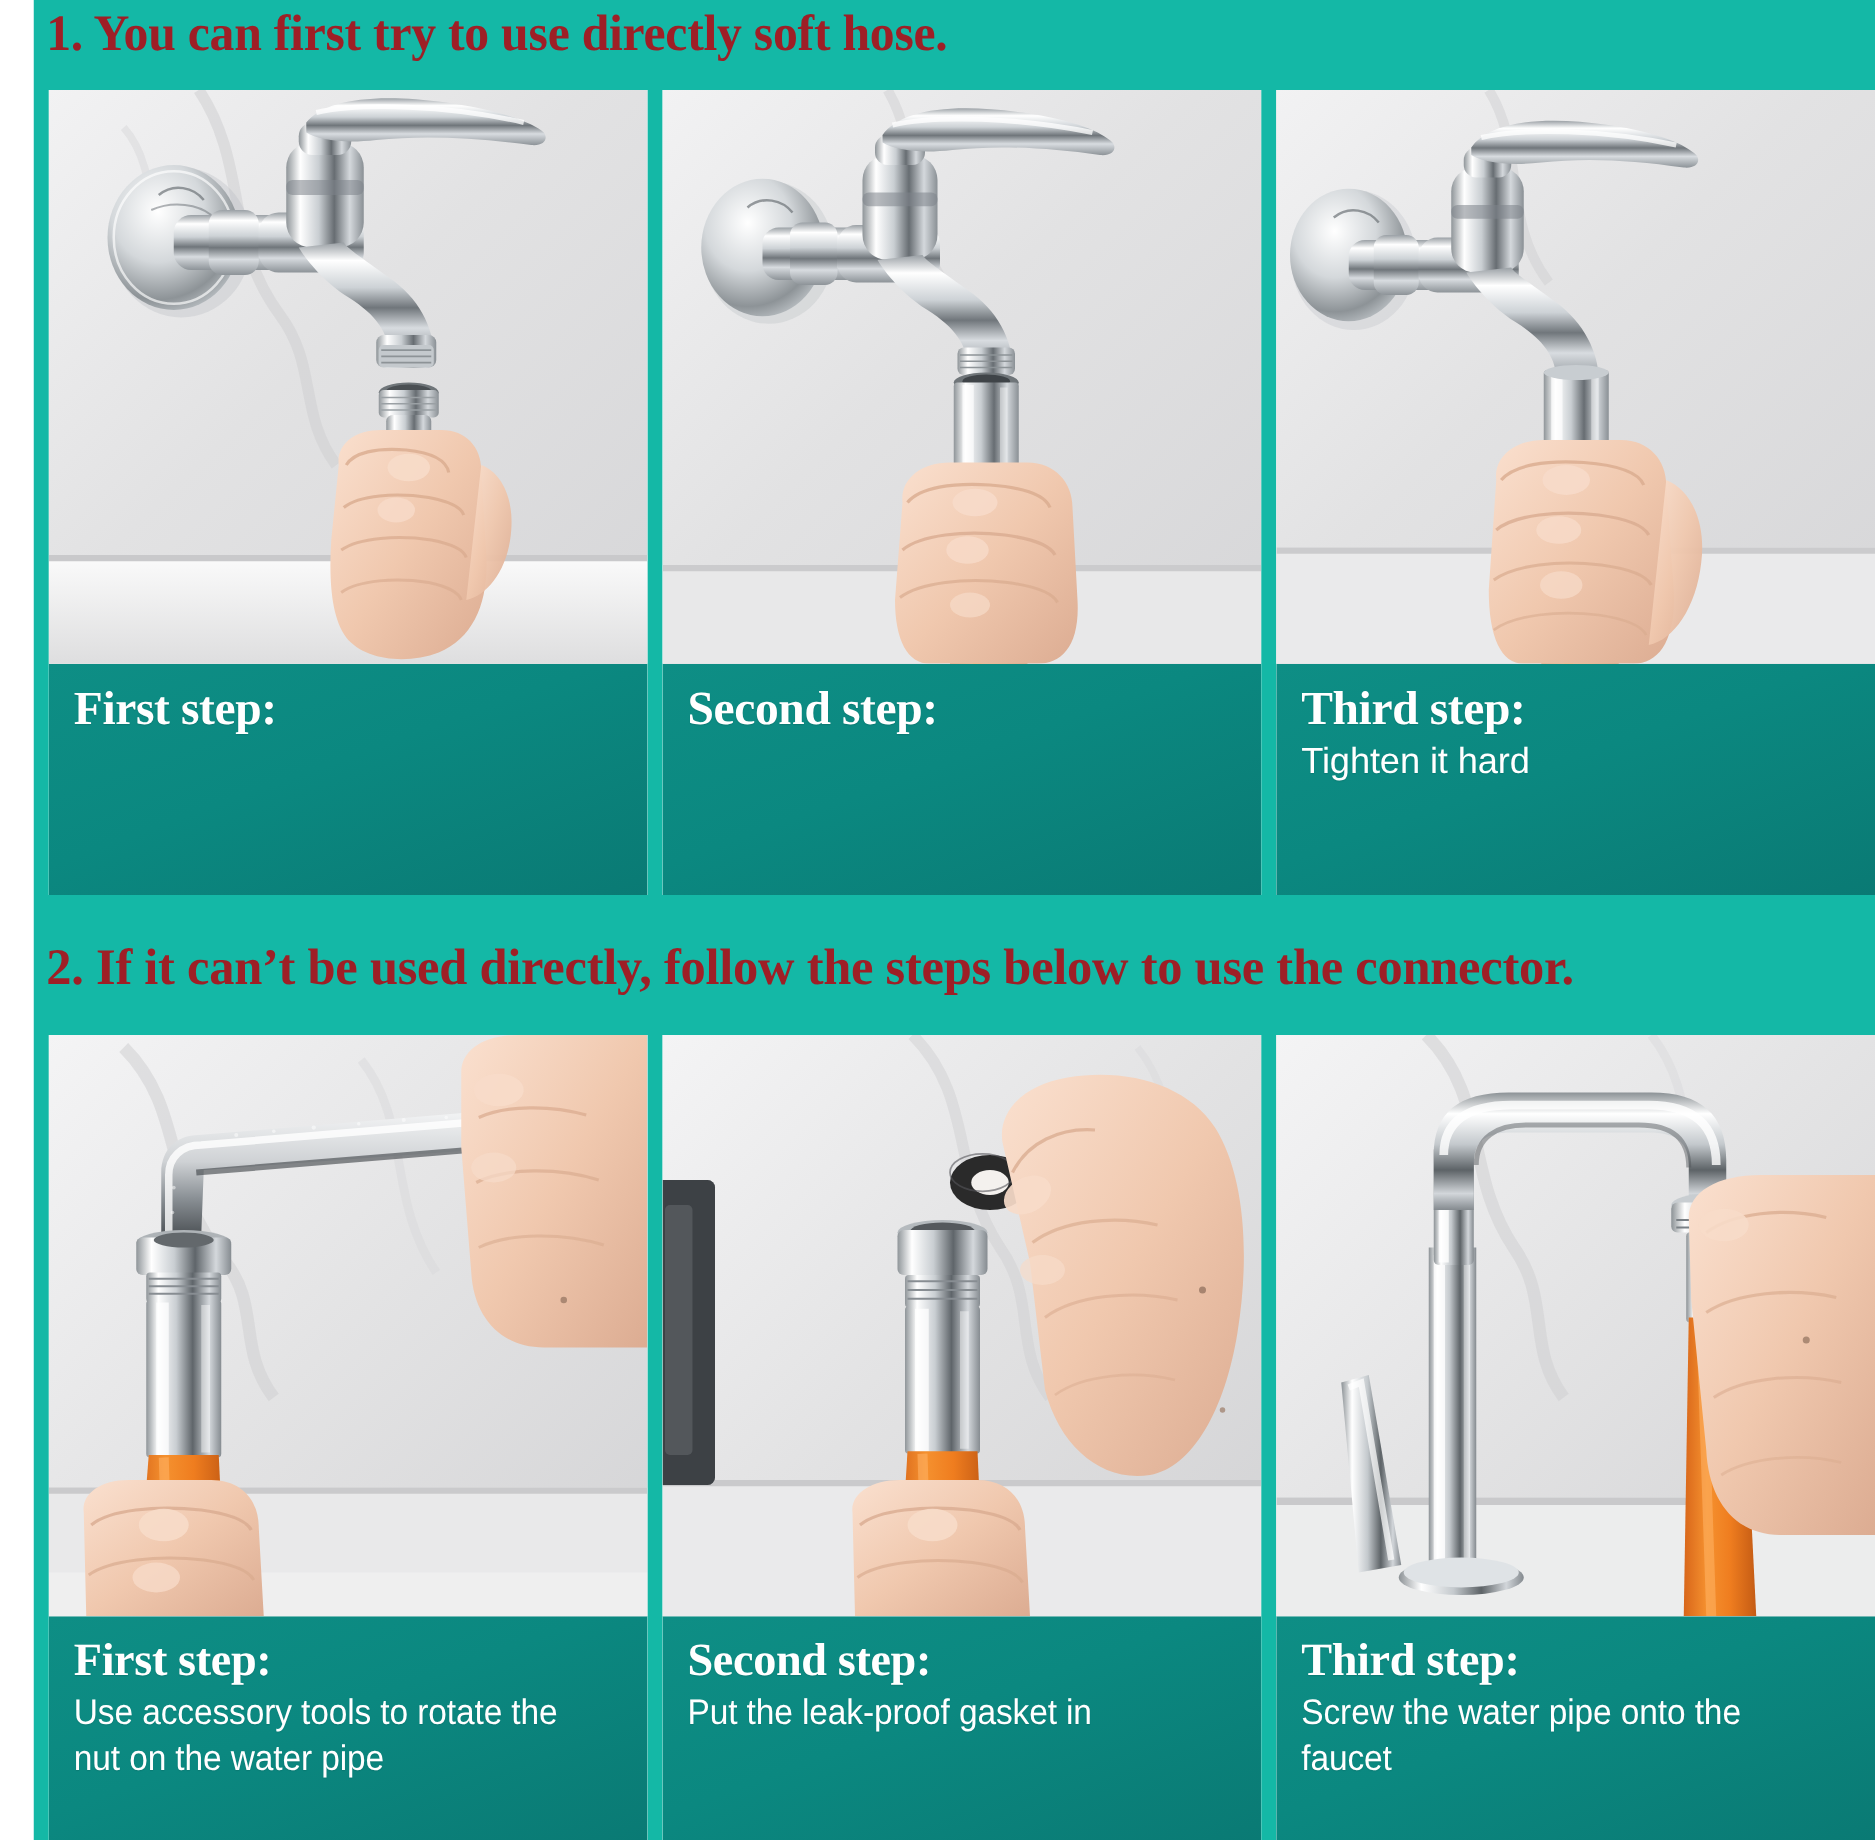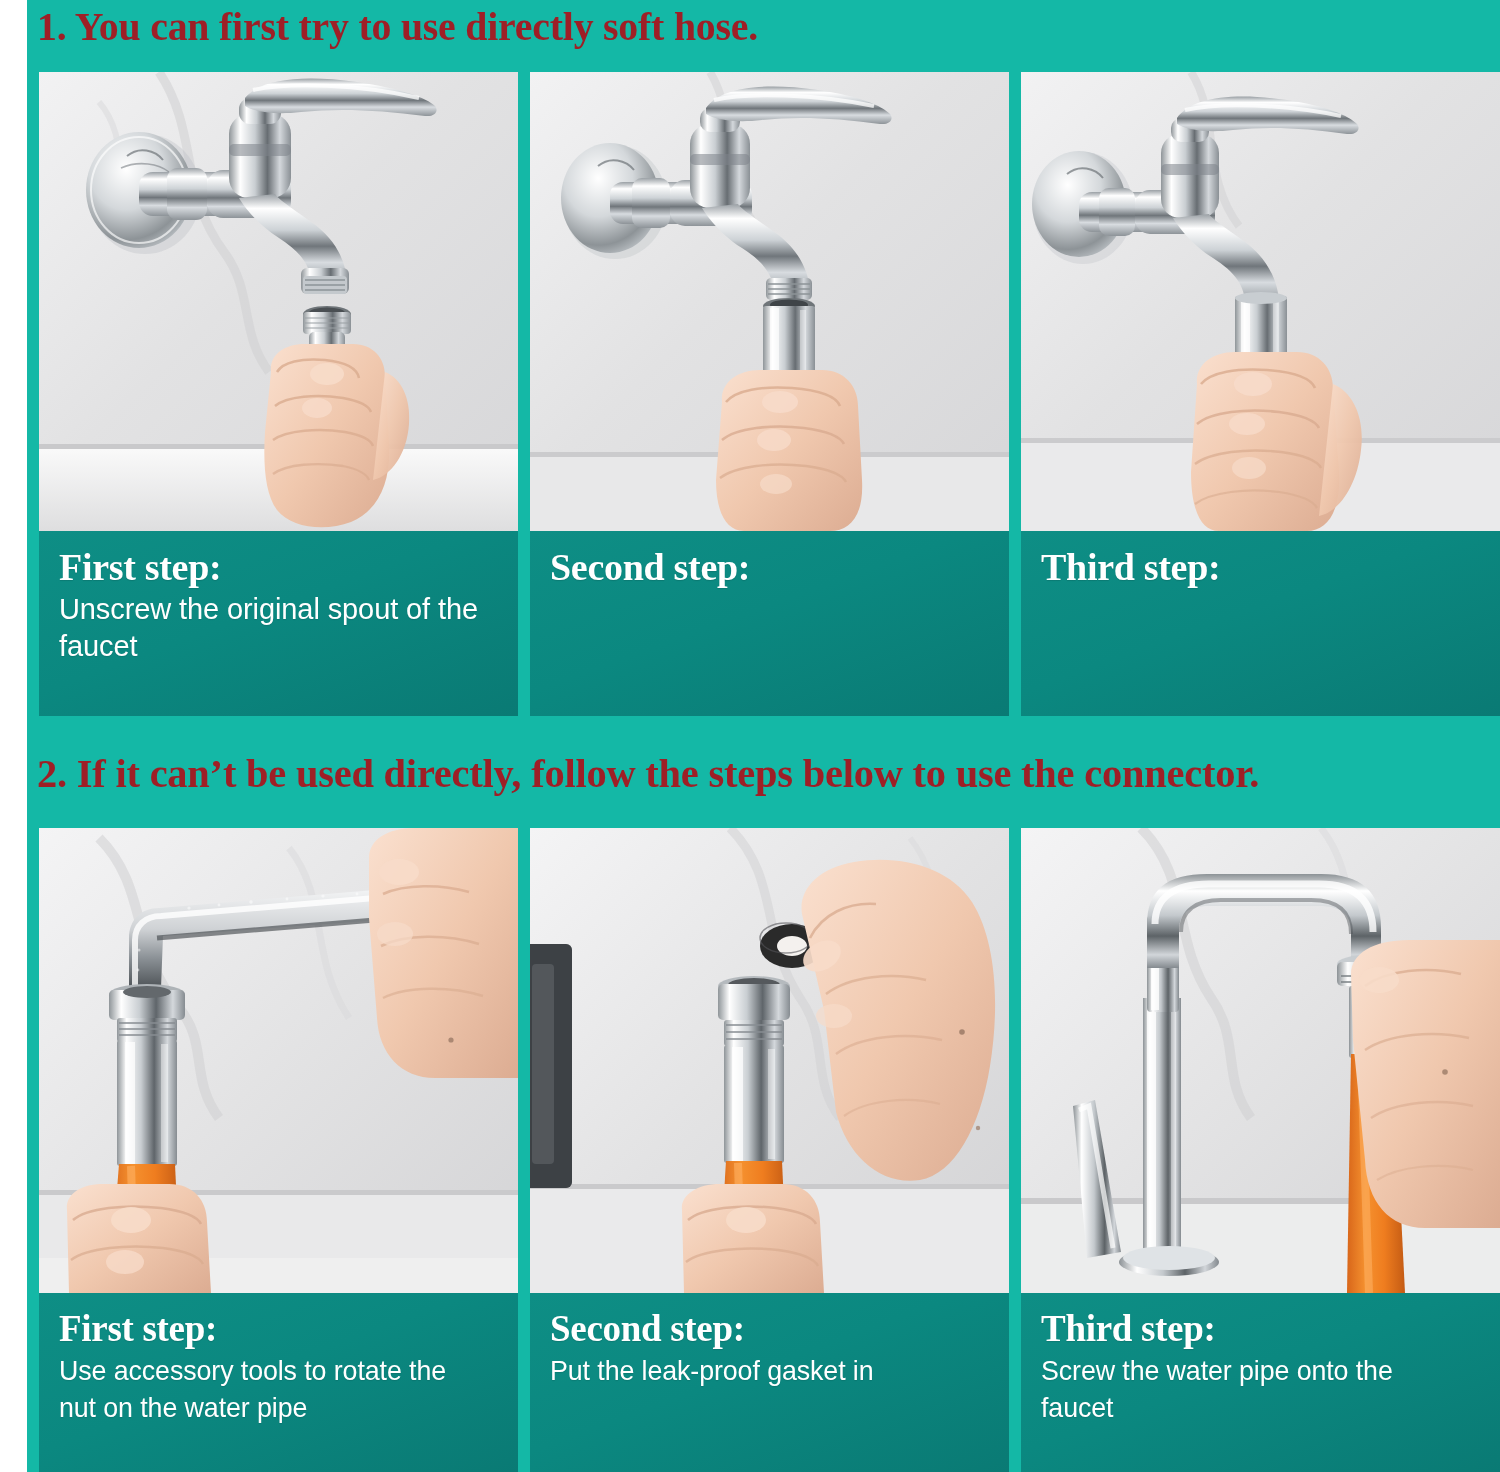--- a/index.html
+++ b/index.html
@@ -173,21 +173,20 @@
           <path d="M236 334 C248 324 278 322 304 326 C320 329 330 334 332 340" stroke="#d9ab8f" stroke-width="2.5" fill="none" opacity="0.8"></path>
           <path d="M234 368 C248 358 280 356 306 360 C322 363 332 368 334 374" stroke="#d9ab8f" stroke-width="2.5" fill="none" opacity="0.75"></path>
           <path d="M234 402 C248 392 278 390 304 394 C318 397 328 402 330 408" stroke="#d9ab8f" stroke-width="2.3" fill="none" opacity="0.65"></path>
           <ellipse cx="288" cy="302" rx="17" ry="11" fill="#f7dbc9" opacity="0.9"></ellipse>
           <ellipse cx="278" cy="336" rx="15" ry="10" fill="#f7dbc9" opacity="0.8"></ellipse>
           <path d="M346 300 C362 306 372 326 370 352 C368 382 352 404 334 408" fill="url(#skin1)" opacity="0.95"></path>
         </svg>
       </div>
       <div class="caption">
         <div class="cap-title">First step:</div>
-        <div class="cap-body">Unscrew the original spout of the faucet</div>
       </div>
     </div>
 
     <div class="panel">
       <div class="photo">
         <svg viewBox="0 0 479 459" preserveAspectRatio="xMidYMid slice">
           <defs>
             <linearGradient id="wall2" x1="0" y1="0" x2="1" y2="1">
               <stop offset="0%" stop-color="#f2f2f3"></stop>
                 <stop offset="45%" stop-color="#e2e2e3"></stop>
@@ -357,20 +356,21 @@
           <path d="M174 392 C190 380 226 376 260 380 C282 383 296 388 300 396" stroke="#d9ab8f" stroke-width="2.4" fill="none" opacity="0.7"></path>
           <path d="M174 432 C190 420 226 416 258 420 C278 423 292 428 296 436" stroke="#d9ab8f" stroke-width="2.2" fill="none" opacity="0.6"></path>
           <ellipse cx="232" cy="312" rx="19" ry="12" fill="#f7dbc9" opacity="0.88"></ellipse>
           <ellipse cx="226" cy="352" rx="18" ry="11" fill="#f7dbc9" opacity="0.8"></ellipse>
           <ellipse cx="228" cy="396" rx="17" ry="11" fill="#f7dbc9" opacity="0.72"></ellipse>
           <path d="M312 312 C332 320 344 346 340 378 C336 414 318 440 298 444" fill="url(#skin3)" opacity="0.95"></path>
         </svg>
       </div>
       <div class="caption">
         <div class="cap-title">Third step:</div>
+        <div class="cap-body">Tighten it hard</div>
       </div>
     </div>
   </div>
 
   <div class="section-heading" id="heading-2">2. If it can’t be used directly, follow the steps below to use the connector.</div>
 
   <div class="row" id="row-2">
 
     <div class="panel">
       <div class="photo">

